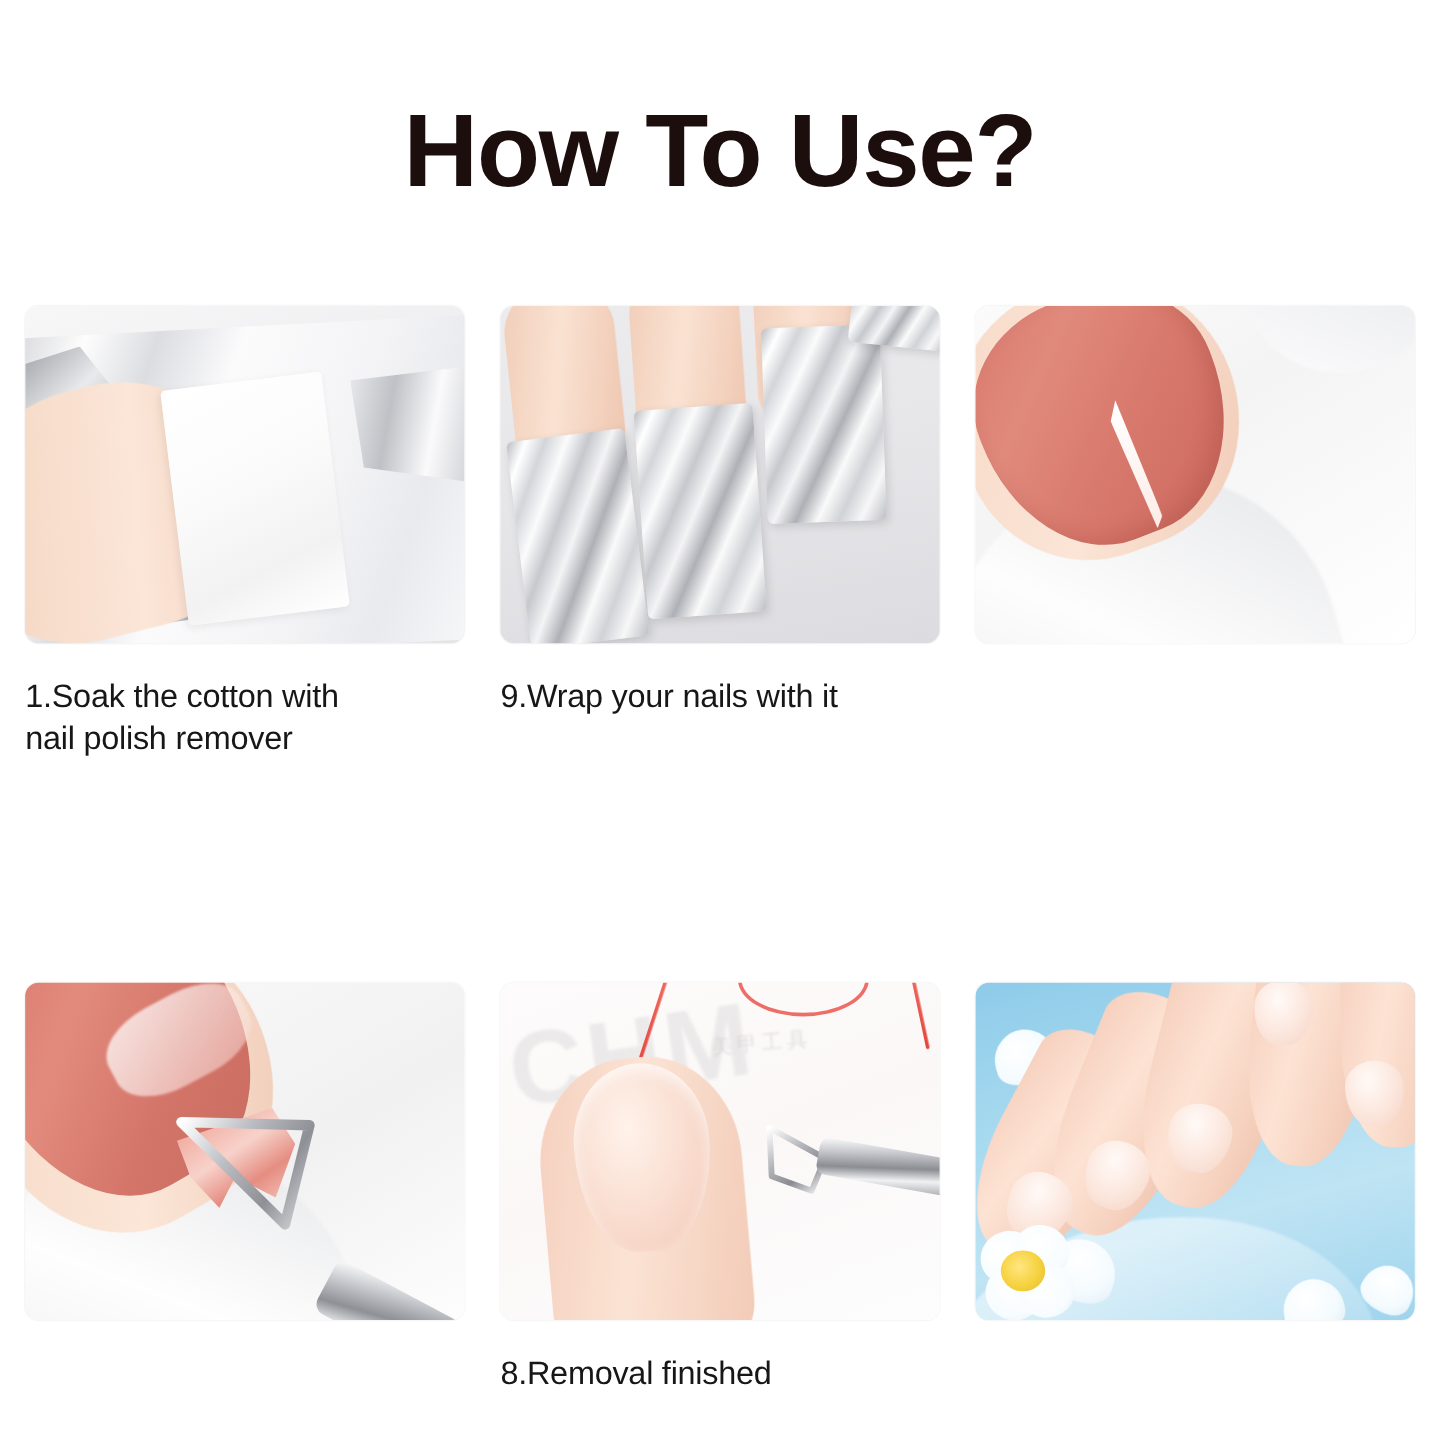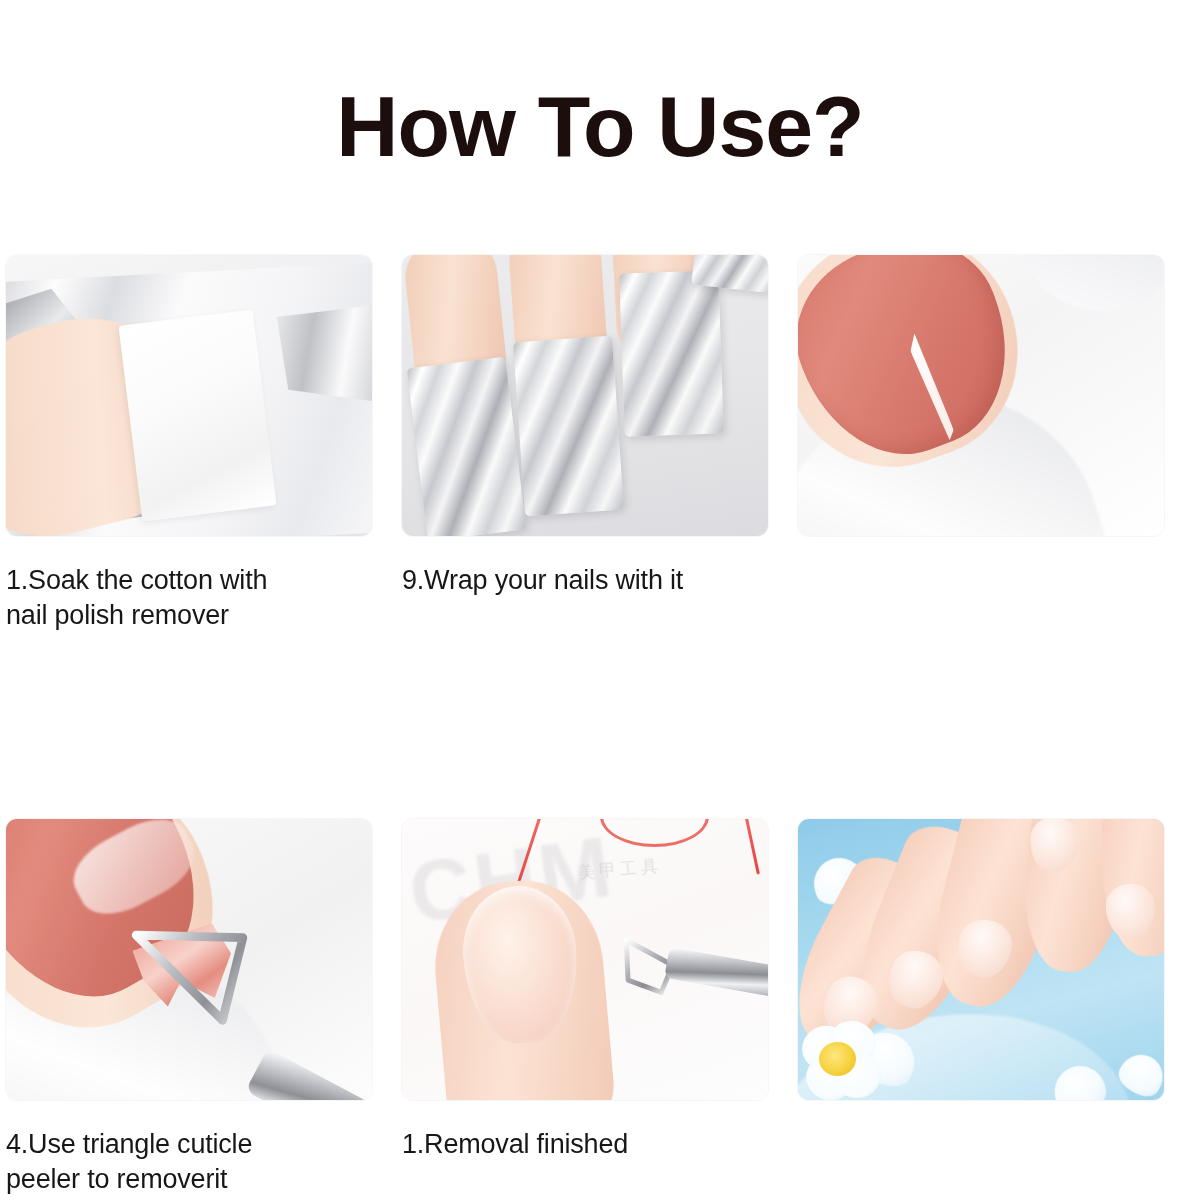--- a/index.html
+++ b/index.html
@@ -31,21 +31,21 @@
     line-height: 92px;
     font-weight: 700;
     letter-spacing: -1px;
     color: #1c0e0d;
     font-family: "Liberation Sans", sans-serif;
   }
 
   
   .grid {
     position: absolute;
-    left: 6px;
+    left: 21px;
     top: 255px;
     width: 1158px;
     display: grid;
     grid-template-columns: 366px 366px 366px;
     grid-column-gap: 30px;
     grid-row-gap: 0px;
   }
 
   .cell { width: 366px; }
   .cell.row2 { margin-top: 186px; }
@@ -405,22 +405,20 @@
               <stop offset="0%" stop-color="#ffffff"></stop>
               <stop offset="35%" stop-color="#b9bbc0"></stop>
               <stop offset="65%" stop-color="#8e9096"></stop>
               <stop offset="100%" stop-color="#eceef0"></stop>
             </linearGradient>
           </defs>
           <polygon points="8,14 92,34 62,96" fill="none" stroke="url(#steel4)" stroke-width="7" stroke-linejoin="round"></polygon>
         </svg>
         <div class="handle"></div>
       </div>
-      <div class="caption">4.Use triangle cuticle
-peeler to removerit</div>
     </div>
 
     <div class="cell row2">
       <div class="photo p5">
         <div class="wm">CHM</div>
         <div class="wm2">美甲工具</div>
         <div class="rl-ring"></div>
         <div class="rl rl-a"></div>
         <div class="rl rl-b"></div>
         <div class="finger"></div>
@@ -431,21 +429,21 @@
               <stop offset="0%" stop-color="#ffffff"></stop>
               <stop offset="40%" stop-color="#b4b6bb"></stop>
               <stop offset="70%" stop-color="#8a8c92"></stop>
               <stop offset="100%" stop-color="#f0f1f3"></stop>
             </linearGradient>
           </defs>
           <polygon points="10,10 90,40 78,86 22,74" fill="none" stroke="url(#steel5)" stroke-width="8" stroke-linejoin="round"></polygon>
         </svg>
         <div class="tool-handle"></div>
       </div>
-      <div class="caption">1.Removal finished</div>
+      <div class="caption">8.Removal finished</div>
     </div>
 
     <div class="cell row2">
       <div class="photo p6">
         <div class="wave"></div>
         <div class="petal pt1"></div>
         <div class="petal pt2"></div>
         <div class="hand">
           <div class="fgr g1"></div>
           <div class="fgr g2"></div>

